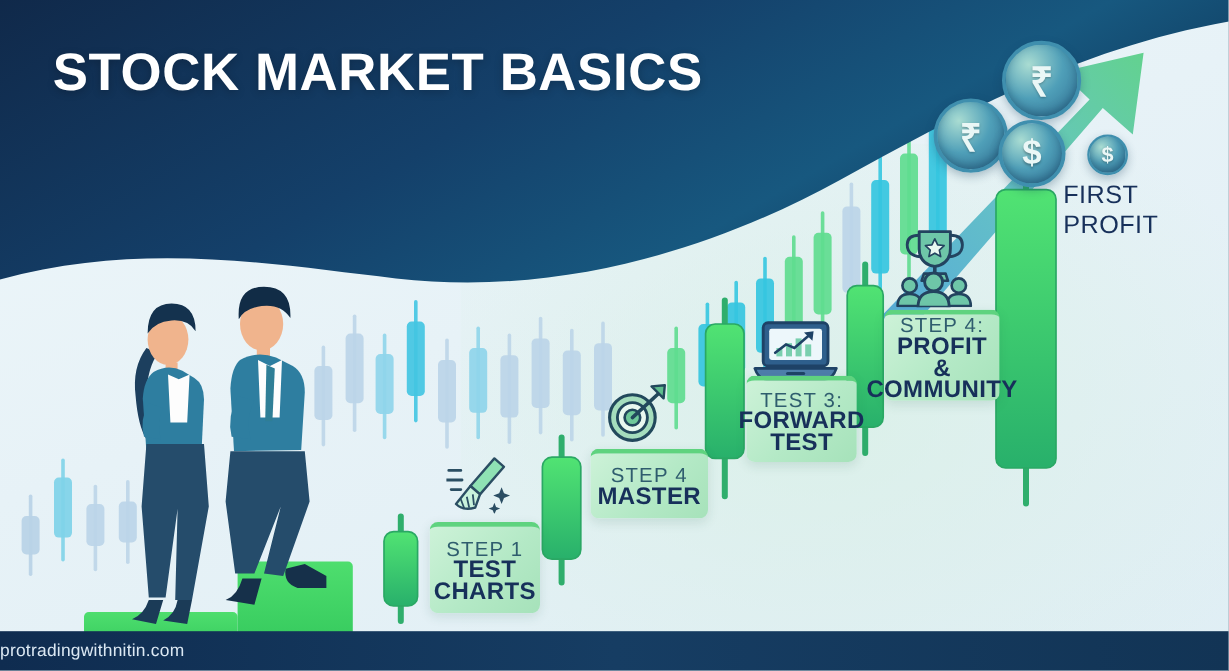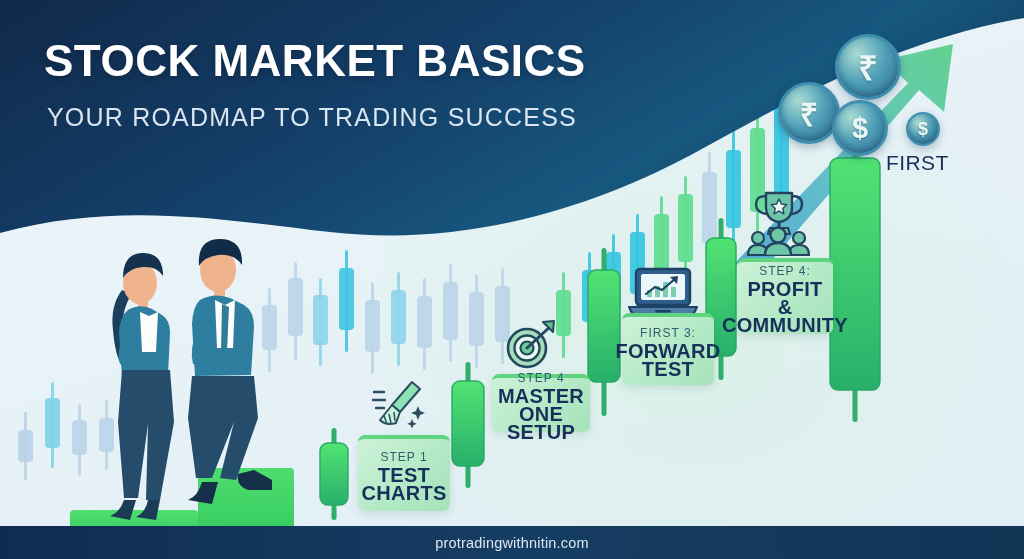--- a/index.html
+++ b/index.html
@@ -15,21 +15,21 @@
     background:linear-gradient(160deg,#eef7fa 0%,#e7f2f7 45%,#dfeef4 100%);
   }
   .body-glow{
     position:absolute;right:-120px;top:120px;width:760px;height:560px;
     background:radial-gradient(ellipse at 40% 40%,rgba(216,240,229,.75),rgba(216,240,229,0) 62%);
   }
   .header-wave{position:absolute;left:0;top:0;width:1024px;height:300px;}
   .footer-bar{
     position:absolute;left:0;bottom:0;width:1024px;height:33px;
     background:linear-gradient(90deg,#0f2c50 0%,#163d63 50%,#123455 100%);
-    display:flex;align-items:center;justify-content:center;
+    display:flex;align-items:center;justify-content:flex-start;
   }
   .footer-bar .url{
     color:#dbe8f3;font-size:14.5px;letter-spacing:.2px;
   }
   
   .title-block{position:absolute;left:44px;top:32px;width:700px;}
   .title-l1,.title-l2{
     color:#ffffff;font-weight:bold;font-size:44px;line-height:58px;
     letter-spacing:.5px;margin:0;text-shadow:0 2px 7px rgba(0,0,0,.22);
   }
@@ -39,21 +39,21 @@
   }
   
   .plate{
     position:absolute;border-radius:7px;
     background:linear-gradient(135deg,#cdf2d8 0%,#b4e9c6 55%,#a6e2ba 100%);
     border-top:4px solid #5fd37f;
     box-shadow:0 3px 9px rgba(30,90,70,.13);
     display:flex;flex-direction:column;align-items:center;justify-content:center;
     text-align:center;padding:5px 7px;
   }
-  .plate .step-no{color:#2f5d6e;font-size:12px;letter-spacing:1px;line-height:17px;}
+  .plate .step-no{color:#2f5d6e;font-size:17px;letter-spacing:1px;line-height:17px;}
   .plate .step-title{color:#17305a;font-weight:bold;font-size:20px;line-height:18px;letter-spacing:.3px;}
   
   .first-profit{
     position:absolute;left:886px;top:150px;width:110px;
     color:#17305a;font-weight:normal;font-size:21px;line-height:25px;letter-spacing:.4px;
   }
   
   .stair{position:absolute;border-radius:4px;
     background:linear-gradient(180deg,#4ede6e 0%,#33c85c 100%);}
   .icon-wrap{position:absolute;}
@@ -194,21 +194,20 @@
         <stop offset="48%" stop-color="#14406a"></stop>
         <stop offset="78%" stop-color="#17587f"></stop>
         <stop offset="100%" stop-color="#0f3c60"></stop>
       </linearGradient>
     </defs>
     <path d="M0 0 H1024 V18 C900 40 800 95 700 150 C600 205 470 248 330 232 C230 221 120 200 0 233 Z" fill="url(#hdrGrad)"></path>
   </svg>
 
   <div class="title-block">
     <div class="title-l1">STOCK MARKET BASICS</div>
-    <div class="subtitle">YOUR ROADMAP TO TRADING SUCCESS</div>
   </div>
 
   <div id="coins-layer">
       <div style="position: absolute; left: 778px; top: 82px; width: 62px; height: 62px; border-radius: 50%; display: flex; align-items: center; justify-content: center; background: radial-gradient(circle at 32% 28%, rgb(169, 220, 210) 0%, rgb(79, 159, 184) 48%, rgb(47, 111, 147) 100%); border: 3.41px solid rgb(63, 143, 174); box-shadow: rgba(20, 60, 90, 0.3) 0px 3px 8px, rgba(10, 40, 70, 0.35) 0px -3px 7px inset;">
         <span style="color: rgb(234, 247, 246); font-weight: bold; font-size: 32px; font-family: &quot;Liberation Sans&quot;, sans-serif; text-shadow: rgba(0, 0, 0, 0.28) 0px 1px 2px;">₹</span>
       </div>
       <div style="position: absolute; left: 835px; top: 34px; width: 66px; height: 66px; border-radius: 50%; display: flex; align-items: center; justify-content: center; background: radial-gradient(circle at 32% 28%, rgb(169, 220, 210) 0%, rgb(79, 159, 184) 48%, rgb(47, 111, 147) 100%); border: 3.63px solid rgb(63, 143, 174); box-shadow: rgba(20, 60, 90, 0.3) 0px 3px 8px, rgba(10, 40, 70, 0.35) 0px -3px 7px inset;">
         <span style="color: rgb(234, 247, 246); font-weight: bold; font-size: 34px; font-family: &quot;Liberation Sans&quot;, sans-serif; text-shadow: rgba(0, 0, 0, 0.28) 0px 1px 2px;">₹</span>
       </div>
       <div style="position: absolute; left: 832px; top: 100px; width: 56px; height: 56px; border-radius: 50%; display: flex; align-items: center; justify-content: center; background: radial-gradient(circle at 32% 28%, rgb(169, 220, 210) 0%, rgb(79, 159, 184) 48%, rgb(47, 111, 147) 100%); border: 3.08px solid rgb(63, 143, 174); box-shadow: rgba(20, 60, 90, 0.3) 0px 3px 8px, rgba(10, 40, 70, 0.35) 0px -3px 7px inset;">
@@ -276,34 +275,34 @@
 
   <div id="plates-layer">
       <div class="plate" style="left: 358px; top: 435px; width: 92px; height: 76px;">
         <div class="step-no">STEP 1</div>
         <div class="step-title">TEST</div>
         <div class="step-title">CHARTS</div>
       </div>
       <div class="plate" style="left: 492px; top: 374px; width: 98px; height: 58px;">
         <div class="step-no">STEP 4</div>
         <div class="step-title">MASTER</div>
-        <div class="step-title">ONE SETUP</div>
       </div>
       <div class="plate" style="left: 622px; top: 313px; width: 92px; height: 72px;">
-        <div class="step-no">FIRST 3:</div>
+        <div class="step-no">TEST 3:</div>
         <div class="step-title">FORWARD</div>
         <div class="step-title">TEST</div>
       </div>
       <div class="plate" style="left: 737px; top: 258px; width: 96px; height: 76px;">
         <div class="step-no">STEP 4:</div>
         <div class="step-title">PROFIT &amp;</div>
         <div class="step-title">COMMUNITY</div>
       </div>
     </div>
 
   <div class="first-profit">
     <div>FIRST</div>
+    <div>PROFIT</div>
   </div>
 
   <div class="footer-bar">
     <span class="url">protradingwithnitin.com</span>
   </div>
 </div>
 
 </body></html>

